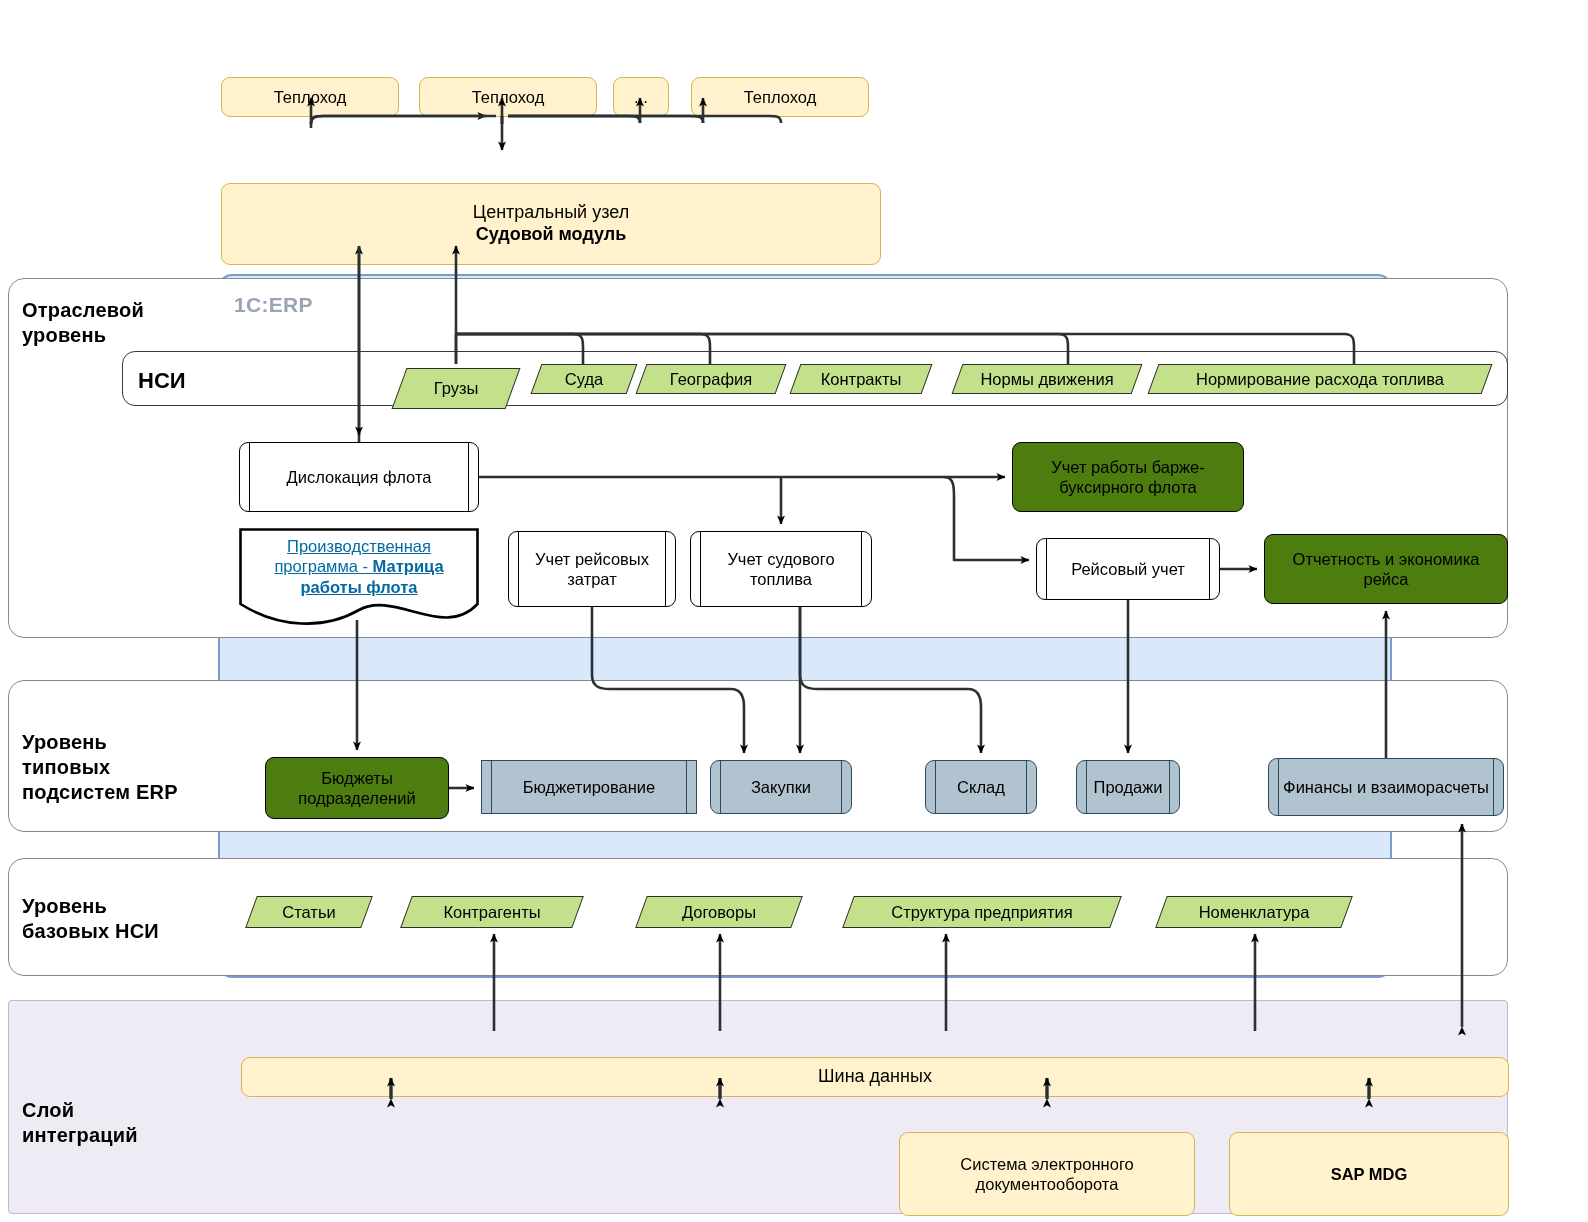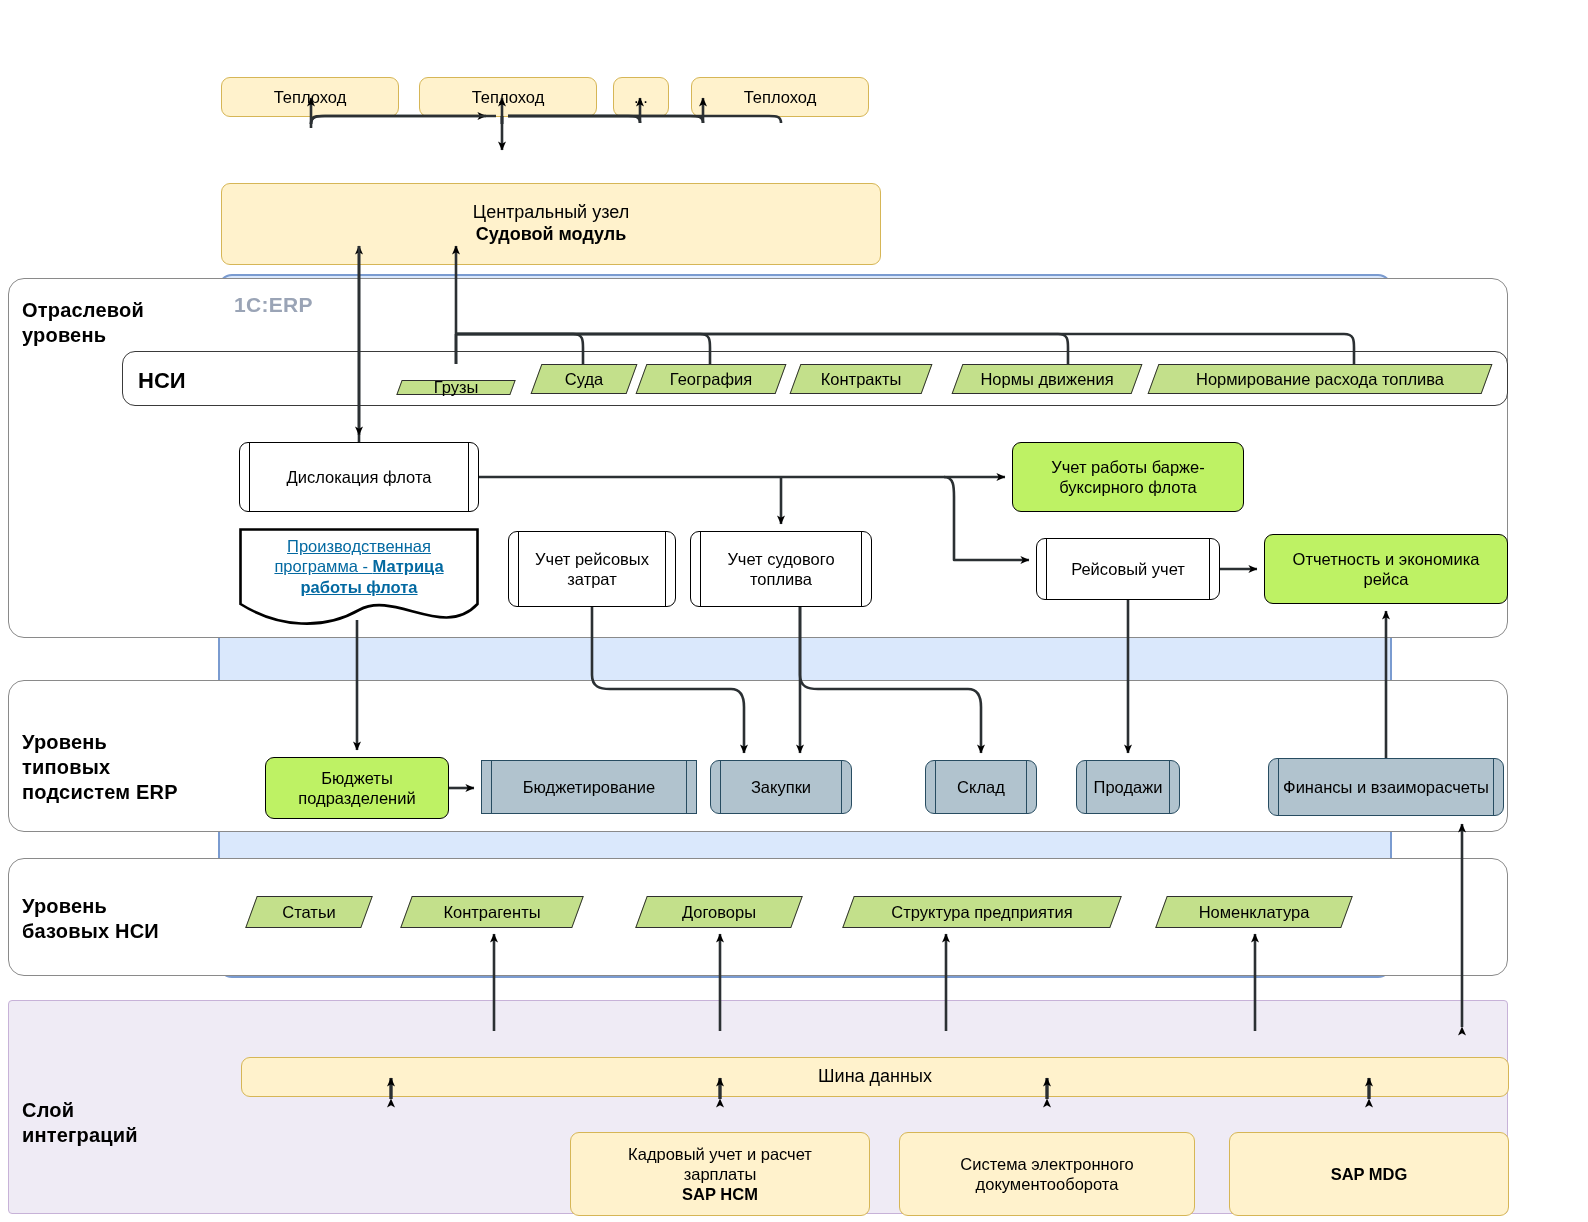--- a/index.html
+++ b/index.html
@@ -13,21 +13,21 @@
   .integration-layer{background:#EFEBF5;border:1.6px solid #C7B2D8;border-radius:4px;}
 
   .layer-label{font-weight:bold;font-size:20px;color:#000;line-height:1.26;letter-spacing:.2px;}
   .erp-title{font-weight:bold;font-size:21px;color:#9aa4b6;letter-spacing:.3px;}
 
   
   .node{display:flex;align-items:center;justify-content:center;text-align:center;
         font-size:16.5px;color:#000;line-height:1.22;padding:2px 6px;}
 
   .yellow{background:#FFF2CC;border:1.7px solid #D6B656;border-radius:9px;margin-top:26px;}
-  .plain{background:#bef264;border:1.9px solid #000;border-radius:9px;}
+  .plain{background:#4d7c0f;border:1.9px solid #000;border-radius:9px;}
   .nsi-pill{background:#ffffff;border:1.9px solid #3a3a3a;border-radius:13px;}
 
   
   .proc{background:#ffffff;border:1.9px solid #000;border-radius:9px;}
   .proc::before,.proc::after{content:"";position:absolute;top:0;bottom:0;width:0;border-left:1.9px solid #000;}
   .proc::before{left:9px;}
   .proc::after{right:9px;}
 
   
   .sub{background:#B1C3CE;border:1.9px solid #274C61;border-radius:9px;color:#000;}
@@ -90,21 +90,21 @@
   </div>
 
   <div class="abs node yellow" style="left:221px;top:157px;width:660px;height:82px;flex-direction:column;">
     <span style="font-size:18px;">Центральный узел</span>
     <span style="font-size:18px;font-weight:bold;">Судовой модуль</span>
   </div>
 
   <div class="abs nsi-pill" style="left:122px;top:351px;width:1386px;height:55px;"></div>
   <div class="abs" style="left:138px;top:368px;font-size:22px;font-weight:bold;">НСИ</div>
 
-  <div class="para" style="left:399px;top:380px;width:114px;height:15px;">
+  <div class="para" style="left:399px;top:368px;width:114px;height:41px;">
     <div class="skew"></div>
     <div class="txt">Грузы</div>
   </div>
   <div class="para" style="left:536px;top:364px;width:96px;height:30px;">
     <div class="skew"></div>
     <div class="txt">Суда</div>
   </div>
   <div class="para" style="left:641px;top:364px;width:140px;height:30px;">
     <div class="skew"></div>
     <div class="txt">География</div>
@@ -191,25 +191,20 @@
   </div>
   <div class="para" style="left:1161px;top:896px;width:186px;height:32px;">
     <div class="skew"></div>
     <div class="txt">Номенклатура</div>
   </div>
 
   <div class="abs node yellow" style="left:241px;top:1031px;width:1268px;height:40px;">
     <span style="font-size:18px;">Шина данных</span>
   </div>
 
-  <div class="abs node yellow" style="left:570px;top:1106px;width:300px;height:84px;flex-direction:column;">
-    <span>Кадровый учет и расчет</span>
-    <span>зарплаты</span>
-    <span style="font-weight:bold;">SAP HCM</span>
-  </div>
   <div class="abs node yellow" style="left:899px;top:1106px;width:296px;height:84px;flex-direction:column;">
     <span>Система электронного</span>
     <span>документооборота</span>
   </div>
   <div class="abs node yellow" style="left:1229px;top:1106px;width:280px;height:84px;">
     <span style="font-weight:bold;">SAP MDG</span>
   </div>
 
   <svg class="wires" width="1588" height="1222">
     <defs>

